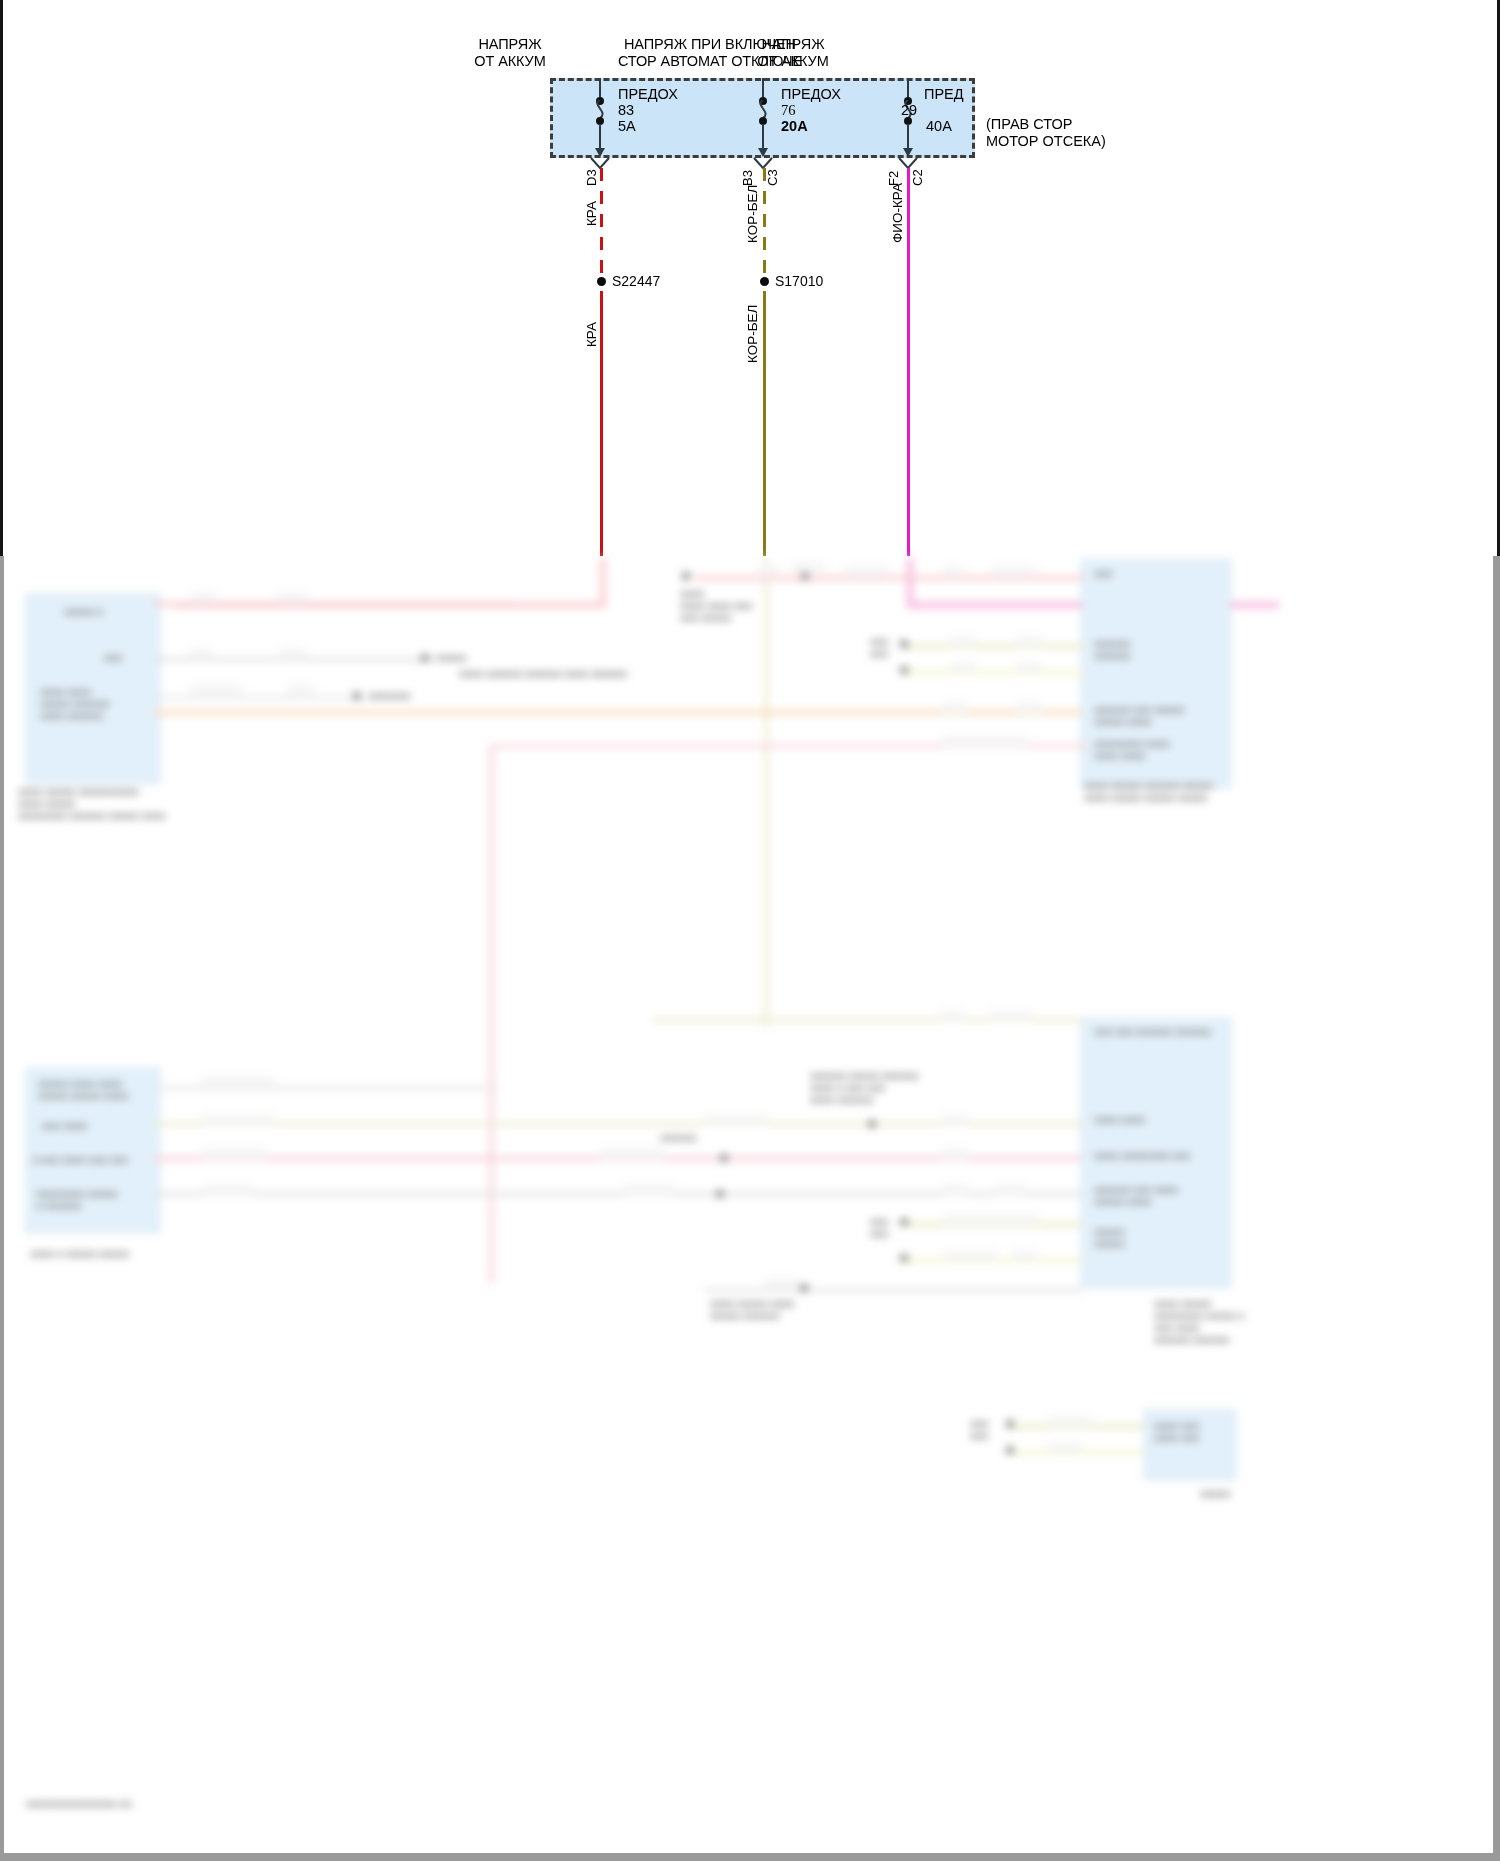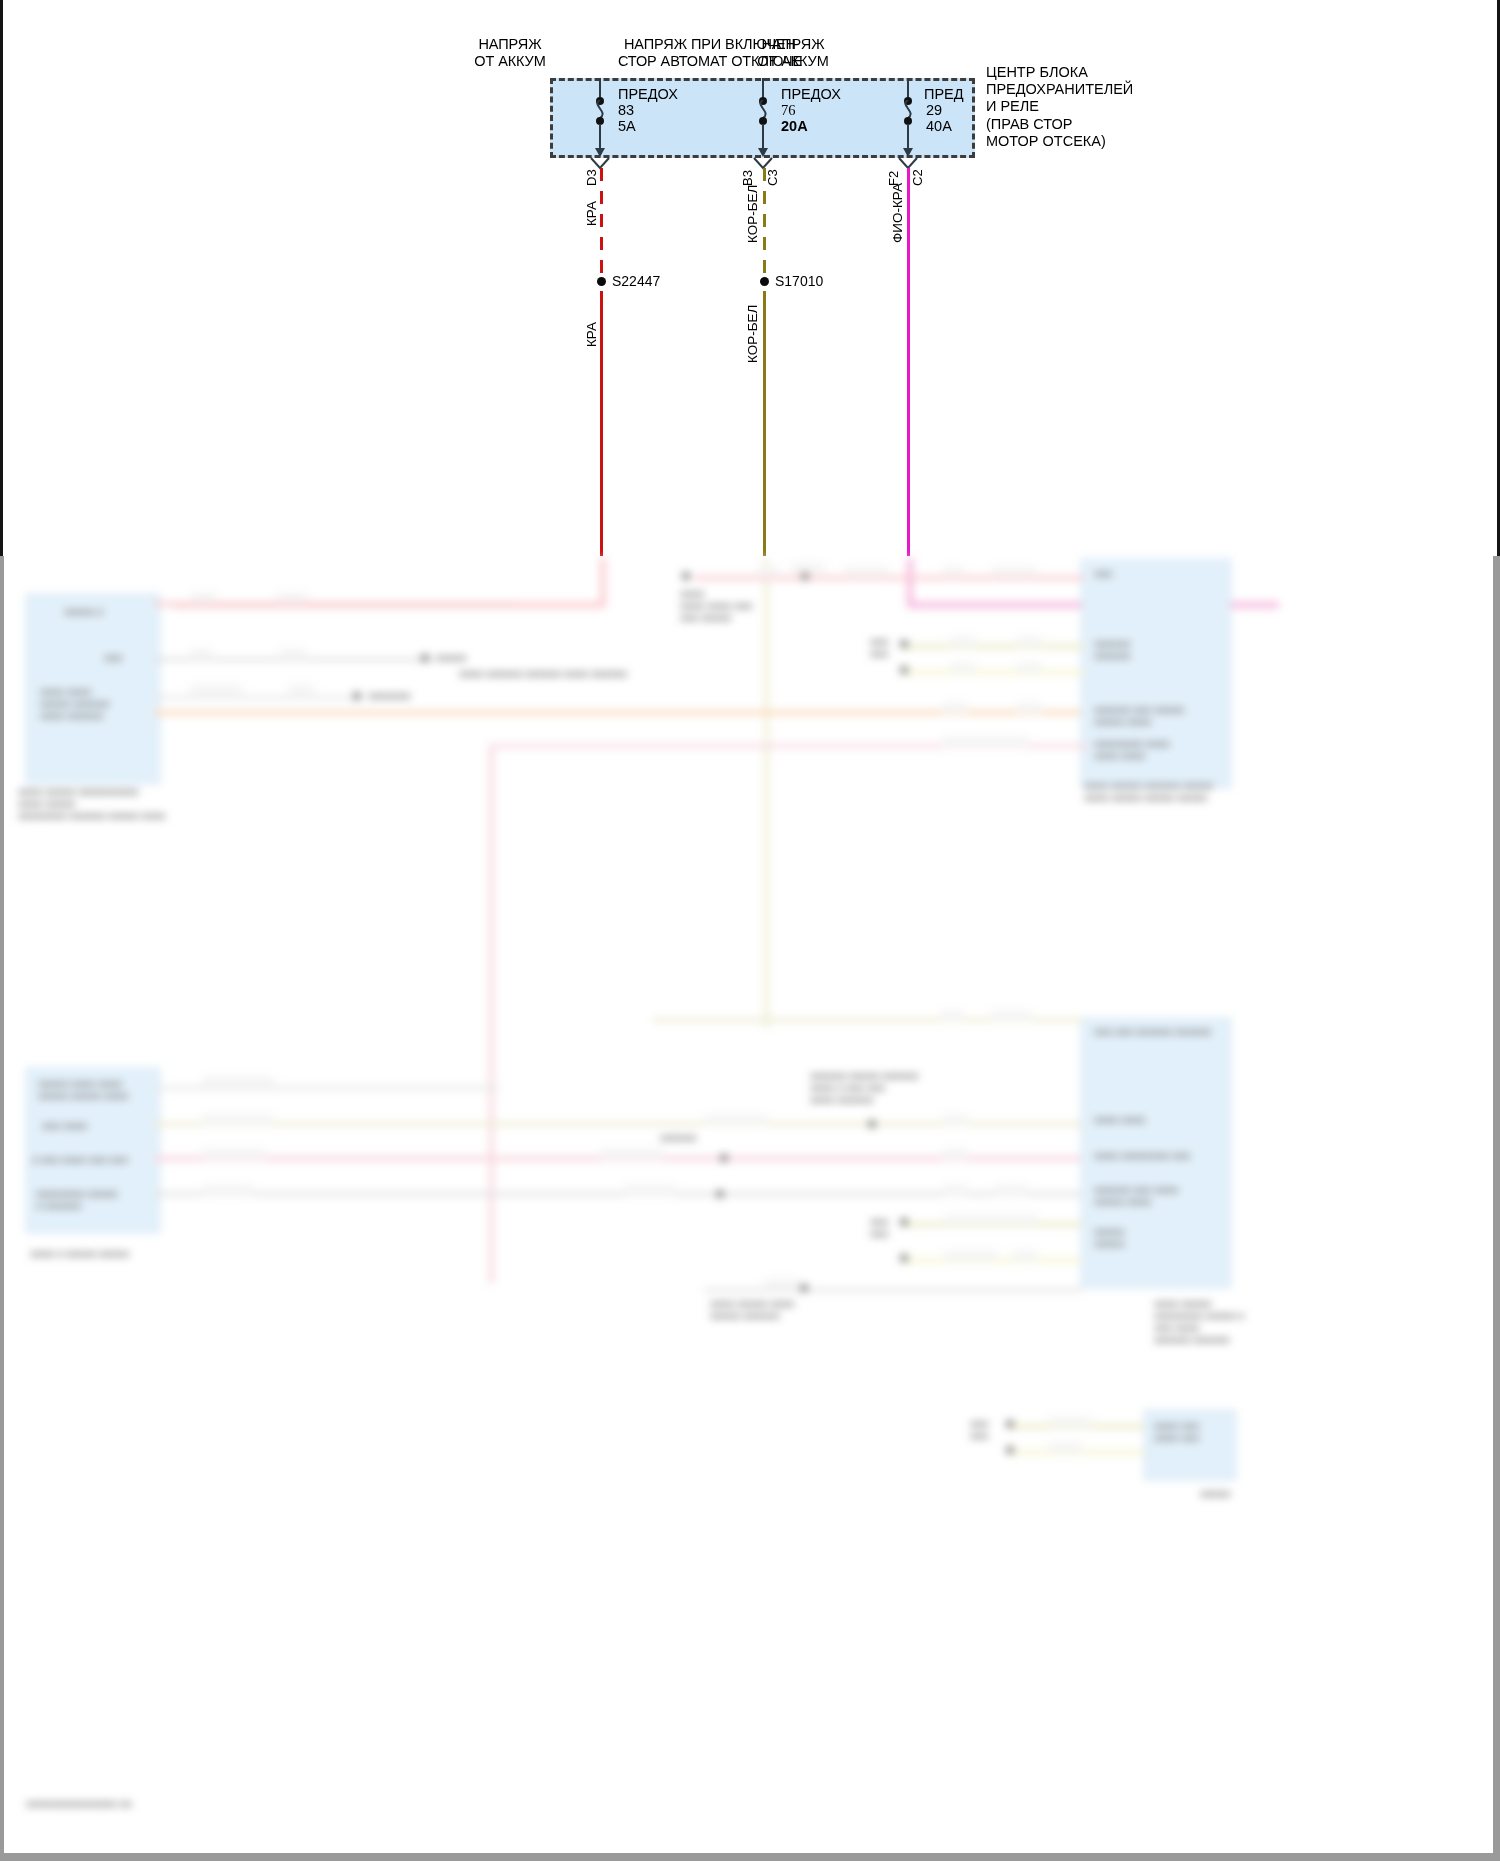--- a/index.html
+++ b/index.html
@@ -105,23 +105,20 @@
 
     <div class="hdr" style="left:440px;top:36px;width:140px;">НАПРЯЖ
 ОТ АККУМ</div>
     <div class="hdr" style="left:575px;top:36px;width:270px;">НАПРЯЖ ПРИ ВКЛЮЧЕН
 СТОР АВТОМАТ ОТКЛЮЧЕ</div>
     <div class="hdr" style="left:718px;top:36px;width:150px;">НАПРЯЖ
 ОТ АККУМ</div>
 
     <div class="fusebox"></div>
 
-    <div class="corner-note" style="left:986px;top:64px;width:220px;">ЦЕНТР БЛОКА
-ПРЕДОХРАНИТЕЛЕЙ
-И РЕЛЕ</div>
     <div class="corner-note" style="left:986px;top:116px;width:200px;">(ПРАВ СТОР
 МОТОР ОТСЕКА)</div>
 
     <div class="feed" style="left:599px;top:78px;height:22px;"></div>
     <div class="fdot" style="left:596px;top:97px;"></div>
     <svg class="fuse-svg" style="left:589px;top:100px;" width="22" height="26" viewBox="0 0 22 26">
       <path d="M11 0 C2 5, 20 12, 11 18 L11 26" fill="none" stroke="#2b3a45" stroke-width="2"></path>
     </svg>
     <div class="fdot" style="left:596px;top:117px;"></div>
     <div class="feed" style="left:599px;top:124px;height:26px;"></div>
@@ -179,21 +176,21 @@
     <div class="feed" style="left:907px;top:78px;height:22px;"></div>
     <div class="fdot" style="left:904px;top:97px;"></div>
     <svg class="fuse-svg" style="left:897px;top:100px;" width="22" height="26" viewBox="0 0 22 26">
       <path d="M11 0 C2 5, 20 12, 11 18 L11 26" fill="none" stroke="#2b3a45" stroke-width="2"></path>
     </svg>
     <div class="fdot" style="left:904px;top:117px;"></div>
     <div class="feed" style="left:907px;top:124px;height:26px;"></div>
     <div class="arrowhead" style="left:903px;top:148px;"></div>
 
     <div class="fuse-label" style="left:924px;top:86px;">ПРЕД</div>
-    <div class="fuse-label" style="left:926px;top:102px;text-align:right;">29</div>
+    <div class="fuse-label" style="left:901px;top:102px;text-align:right;">29</div>
     <div class="fuse-label" style="left:926px;top:118px;">40A</div>
 
     <svg class="conn" style="left:897px;top:157px;" width="22" height="14" viewBox="0 0 22 14">
       <path d="M2 1 L11 11 L20 1" fill="none" stroke="#2b3a45" stroke-width="2"></path>
     </svg>
 
     <div class="pin" style="left:886px;top:186px;">F2</div>
     <div class="pin" style="left:910px;top:186px;">C2</div>
 
     <div class="wlabel" style="left:890px;top:243px;">ФИО-КРА</div>

